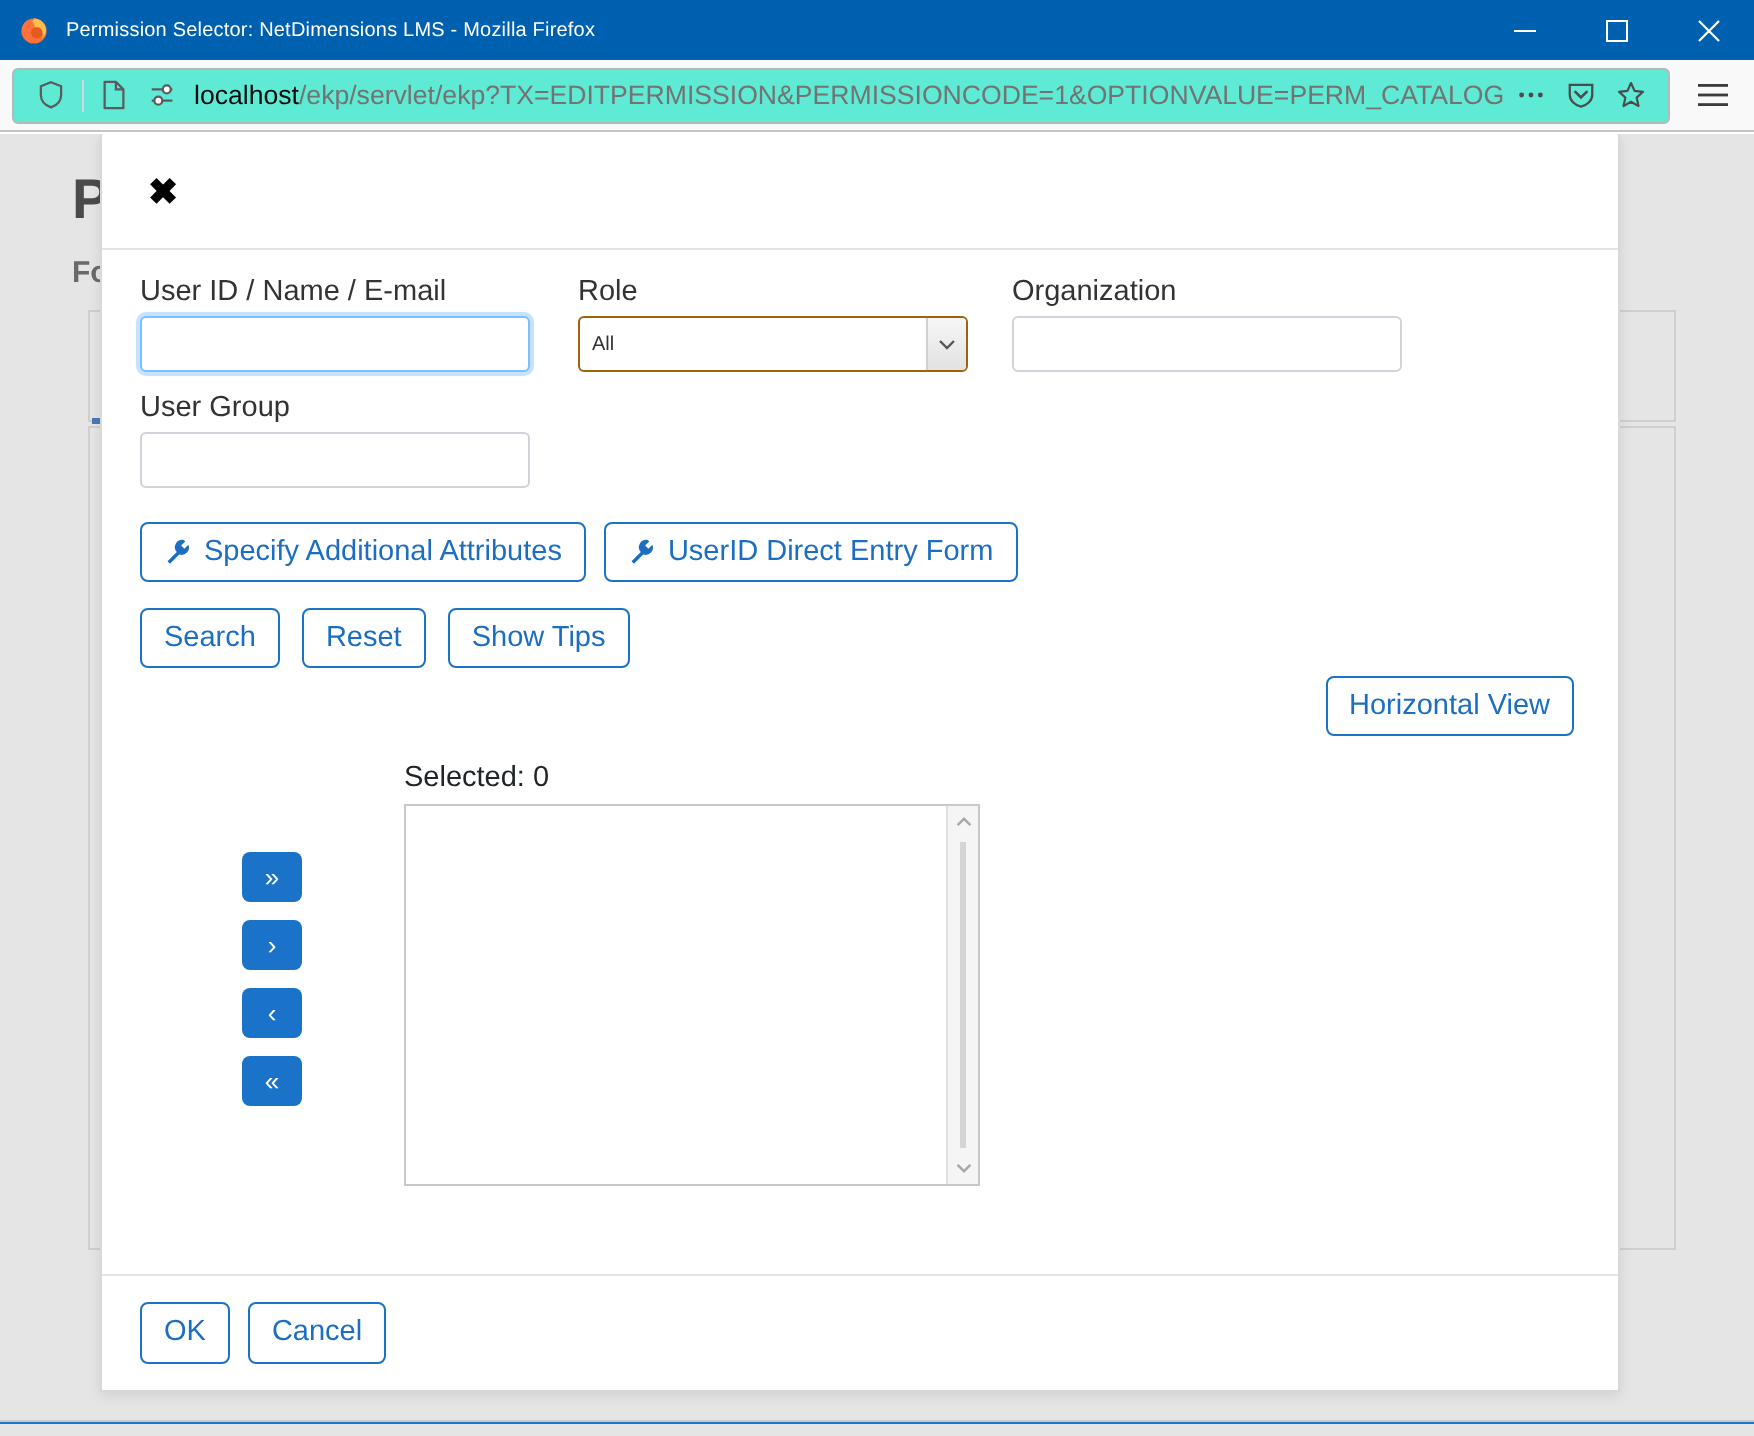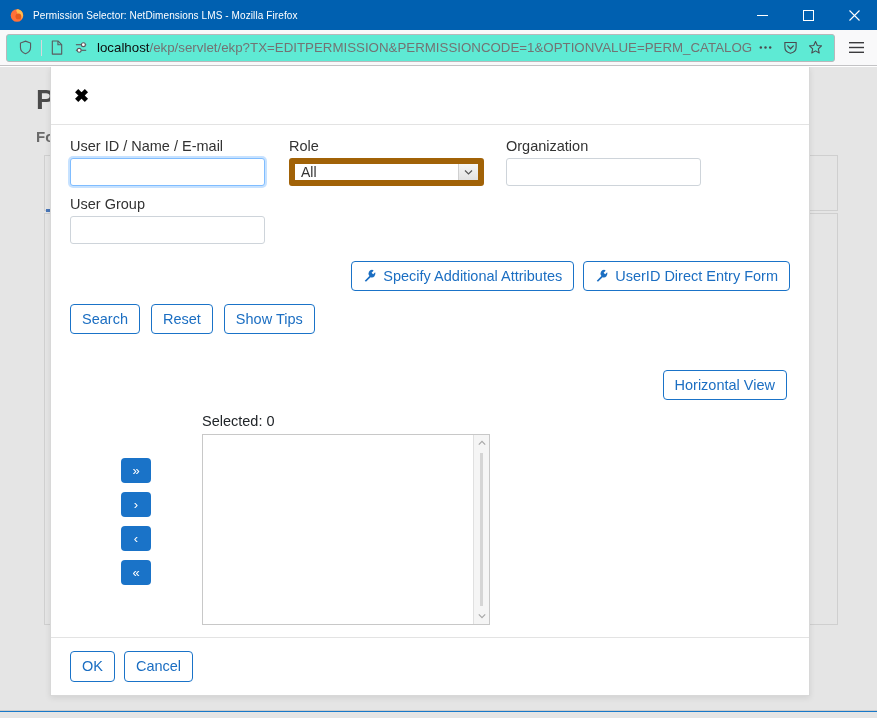--- a/index.html
+++ b/index.html
@@ -197,24 +197,24 @@
     font-family: "Liberation Sans", sans-serif;
     color: #333;
     outline: none;
   }
   .txt.focused {
     border: 1px solid #80bdff;
     box-shadow: 0 0 0 2px rgba(0,123,255,0.22);
   }
   .sel {
     width: 195px; height: 28px;
-    border: 6px solid #a16207;
+    border: 1px solid #a16207;
     border-radius: 3px;
     background: #fff;
-    font-size: 14px;
+    font-size: 10px;
     color: #333;
     display: flex; align-items: center;
     padding-left: 6px;
     position: relative;
     overflow: hidden;
   }
   .sel-arrow {
     position: absolute; right: 0; top: 0; bottom: 0; width: 20px;
     background: linear-gradient(#f6f6f6, #e2e2e2);
     border-left: 1px solid #d0d0d0;
@@ -234,23 +234,23 @@
     font-size: 14.5px;
     font-family: "Liberation Sans", sans-serif;
     padding: 5px 11px;
     cursor: pointer;
     line-height: 1.25;
     white-space: nowrap;
     display: inline-flex; align-items: center; gap: 6px;
   }
   .wrench { display: inline-block; width: 14px; height: 14px; color: #1b6ec2; }
 
-  #attr-row { margin-top: 17px; display: flex; gap: 9px; justify-content: flex-end; }
+  #attr-row { margin-top: 17px; display: flex; gap: 9px; }
   #action-row { margin-top: 13px; display: flex; gap: 11px; }
-  #hview-row { margin-top: 36px; display: flex; justify-content: flex-end; padding-right: 3px; }
+  #hview-row { margin-top: 4px; display: flex; justify-content: flex-end; padding-right: 3px; }
 
   
   #lists {
     margin-top: 13px;
     display: flex;
     align-items: flex-start;
   }
   .list-col { flex: 0 0 auto; }
   .list-caption {
     font-size: 14.5px; color: #212529; font-weight: normal;

